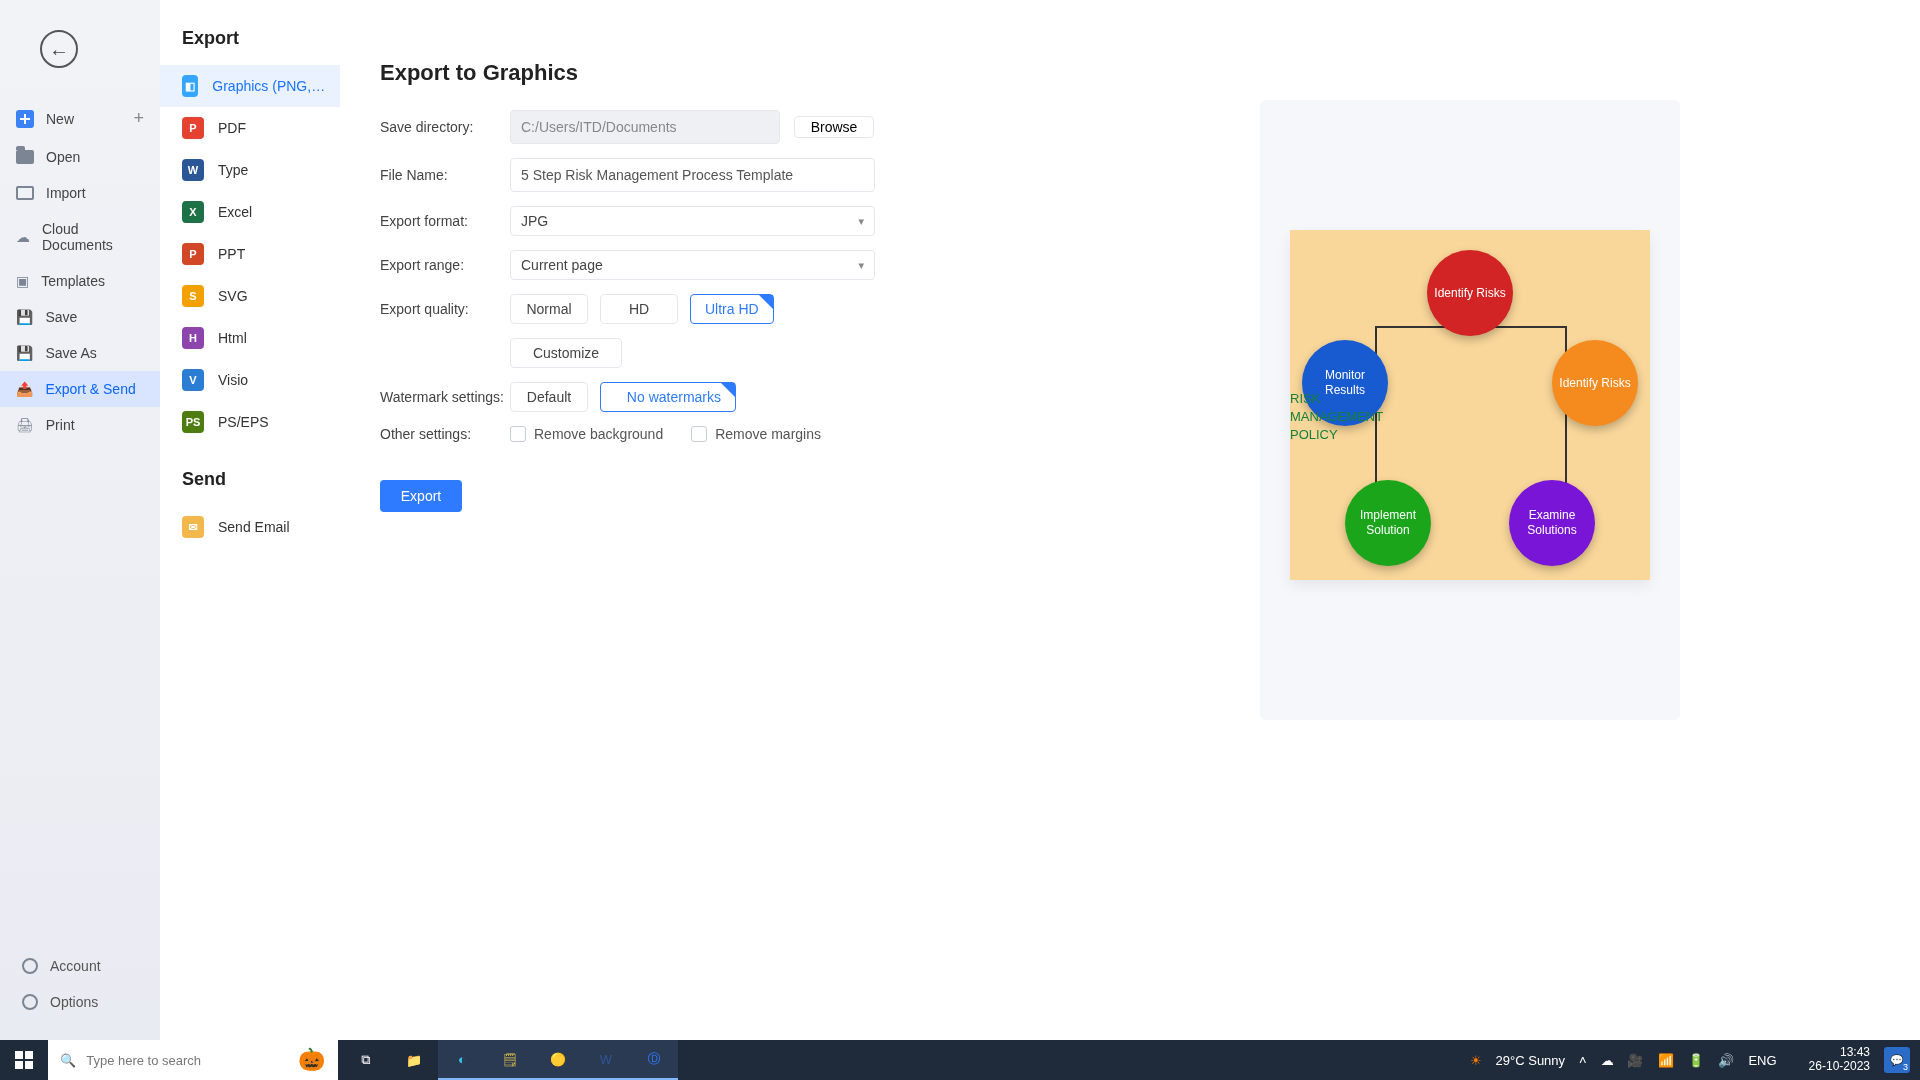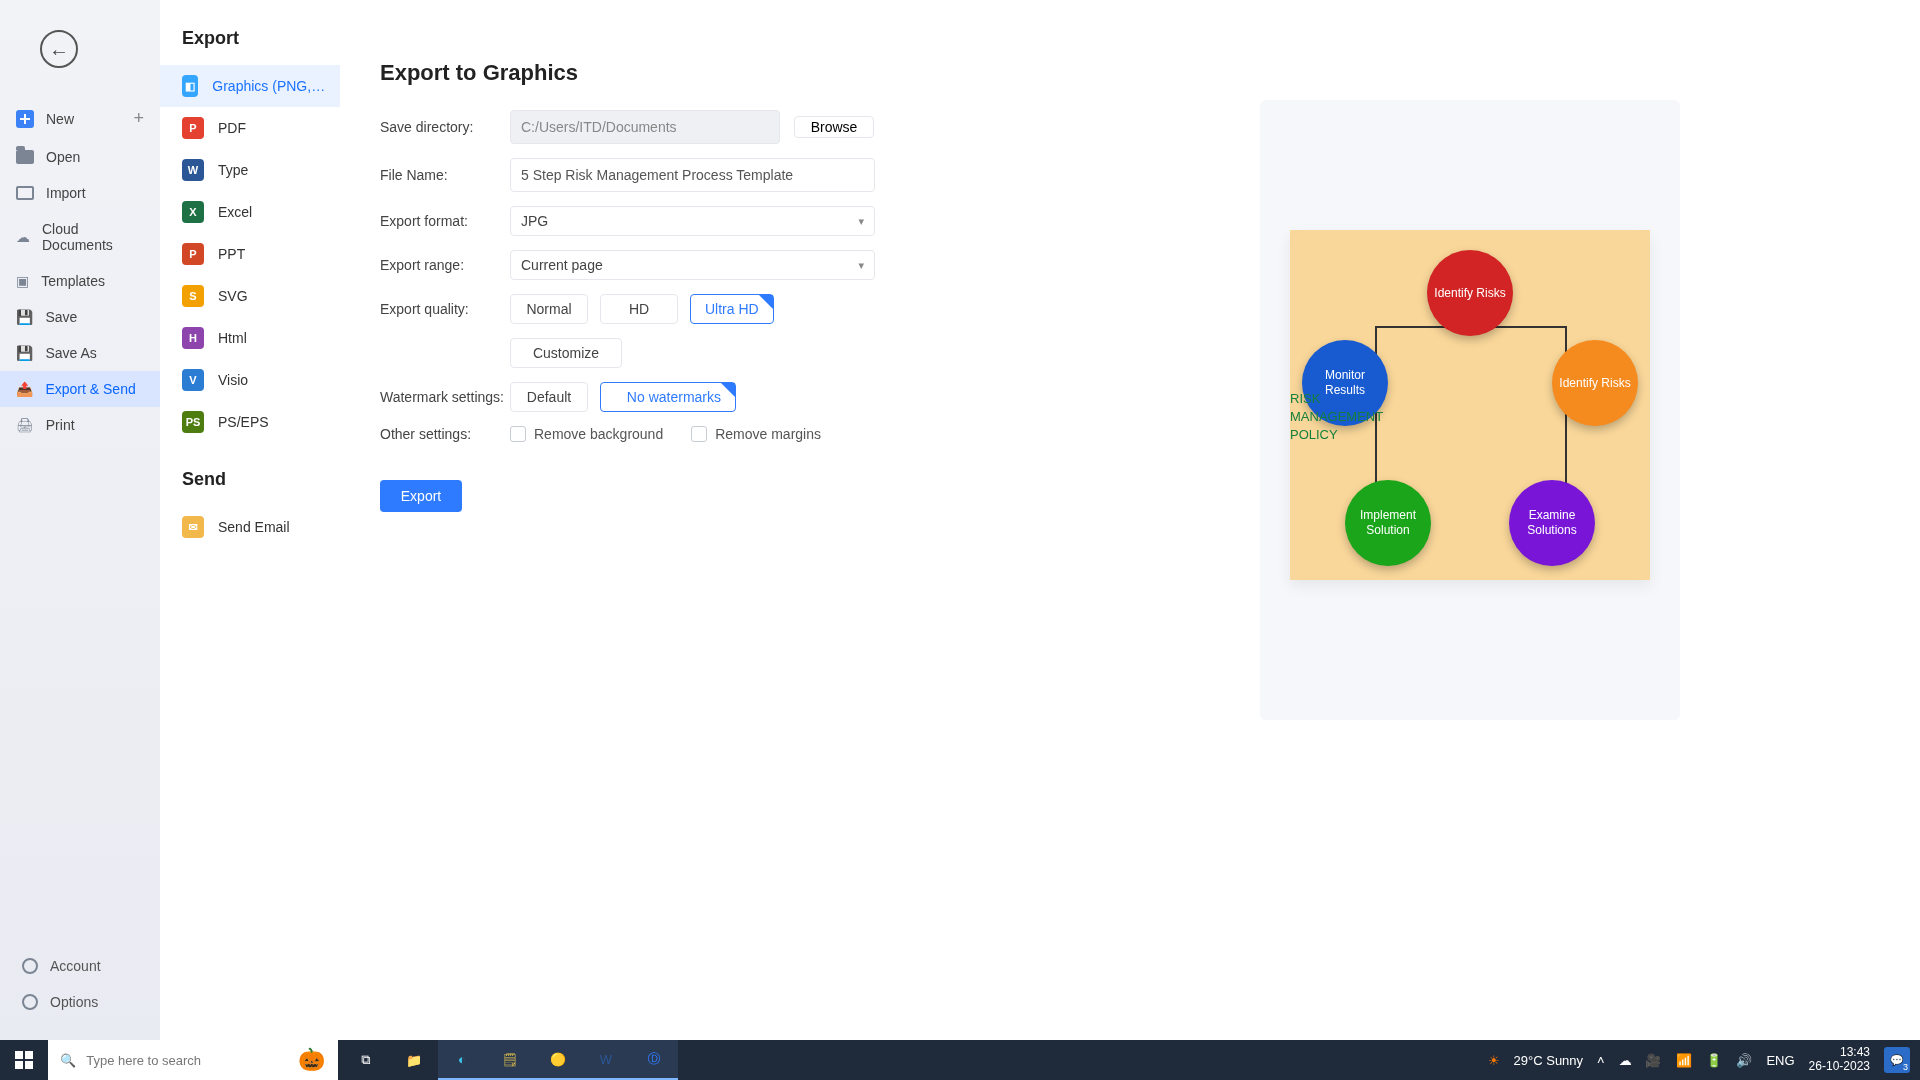--- a/index.html
+++ b/index.html
@@ -75,21 +75,21 @@
 .line3 { top:96px; left:275px; width:0; height:172px; }
 
 
 .taskbar { position:absolute; bottom:0; left:0; right:0; height:40px; background:#1f2a3a; display:flex; align-items:center; color:#fff; font-size:13px; }
 .tb-start { width:48px; display:flex; align-items:center; justify-content:center; }
 .tb-search { width:290px; height:40px; background:#fff; color:#777; display:flex; align-items:center; padding:0 12px; gap:10px; }
 .tb-icons { display:flex; margin-left:4px; }
 .tb-ic { width:48px; height:40px; display:flex; align-items:center; justify-content:center; }
 .tb-ic.active { border-bottom:2px solid #7fb8ff; background:#2a3a52; }
 .tb-right { margin-left:auto; display:flex; align-items:center; gap:14px; padding-right:10px; }
-.tb-clock { text-align:right; line-height:1.15; font-size:12px; }
+.tb-clock { text-align:right; line-height:1.15; font-size:12px;margin-left:18px; }
 .notif-badge { width:26px; height:26px; background:#2a6cc7; border-radius:3px; display:flex; align-items:center; justify-content:center; font-size:11px; position:relative; }
 .notif-badge::after { content:"3"; position:absolute; right:2px; bottom:1px; font-size:9px; }
 
 
 .ic-box { width:18px; height:14px; border:2px solid currentColor; border-radius:2px; }
 .ic-folder { width:18px; height:14px; background:currentColor; border-radius:2px; position:relative; }
 .ic-folder::before{content:"";position:absolute;top:-4px;left:0;width:9px;height:4px;background:currentColor;border-radius:2px 2px 0 0;}
 .ic-plus-sq { width:18px; height:18px; background:#3b82f6; border-radius:3px; position:relative; }
 .ic-plus-sq::before,.ic-plus-sq::after{content:"";position:absolute;background:#fff;}
 .ic-plus-sq::before{left:8px;top:4px;width:2px;height:10px;}

